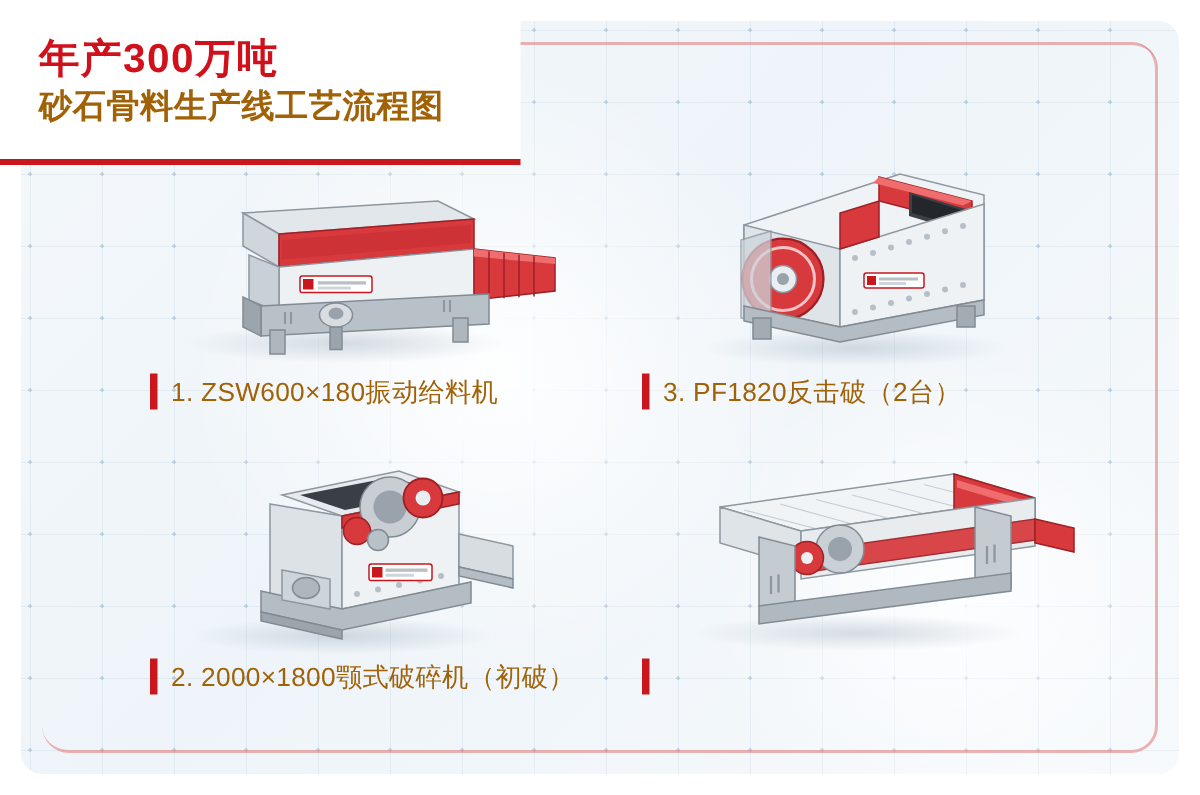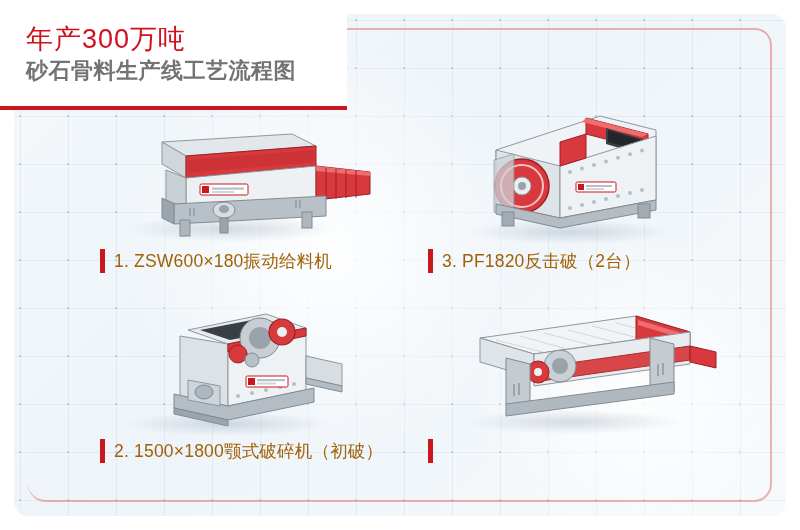--- a/index.html
+++ b/index.html
@@ -91,30 +91,30 @@
     width: 347px; height: 110px;
     background: #ffffff;
     display: flex;
     flex-direction: column;
     justify-content: center;
     padding-left: 26px;
     z-index: 6;
   }
   .title-line1 {
     font-size: 27px;
-    font-weight: normal;
+    font-weight: bold;
     color: #d0111b;
     letter-spacing: 1px;
     line-height: 1.25;
     white-space: nowrap;
   }
   .title-line2 {
     font-size: 22px;
     font-weight: bold;
-    color: #737373;
+    color: #a16207;
     letter-spacing: 0.5px;
     line-height: 1.4;
     white-space: nowrap;
   }
   .title-underline {
     position: absolute;
     left: 0; bottom: 0;
     width: 347px; height: 4px;
     background: #c9171e;
   }
@@ -347,21 +347,21 @@
             <polygon points="236,62 272,70 272,92 236,84" fill="#d8dde2" stroke="#8d979f" stroke-width="1"></polygon>
             <polygon points="236,84 272,92 272,98 236,90" fill="#b5bdc4" stroke="#818b93" stroke-width="1"></polygon>
 
             <polygon points="118,86 150,92 150,112 118,106" fill="#cdd4da" stroke="#8d979f" stroke-width="1"></polygon>
             <ellipse cx="134" cy="98" rx="9" ry="7" fill="#aeb7be" stroke="#818b93" stroke-width="1"></ellipse>
           </g>
         </svg>
       </div>
       <div class="cell-label">
         <span class="label-bar"></span>
-        <span class="label-text">2. 1500×1800颚式破碎机（初破）</span>
+        <span class="label-text">2. 2000×1800颚式破碎机（初破）</span>
       </div>
     </div>
 
     <div class="cell cell-r">
       <div class="cell-img">
         <div class="shadow" style="left:55px; top:116px; width:215px; height:24px;"></div>
         <svg class="m" viewBox="0 0 332 140" width="332" height="140">
           <g>
 
             <polygon points="70,44 226,22 280,38 124,60" fill="#f1f4f6" stroke="#8d979f" stroke-width="1"></polygon>

